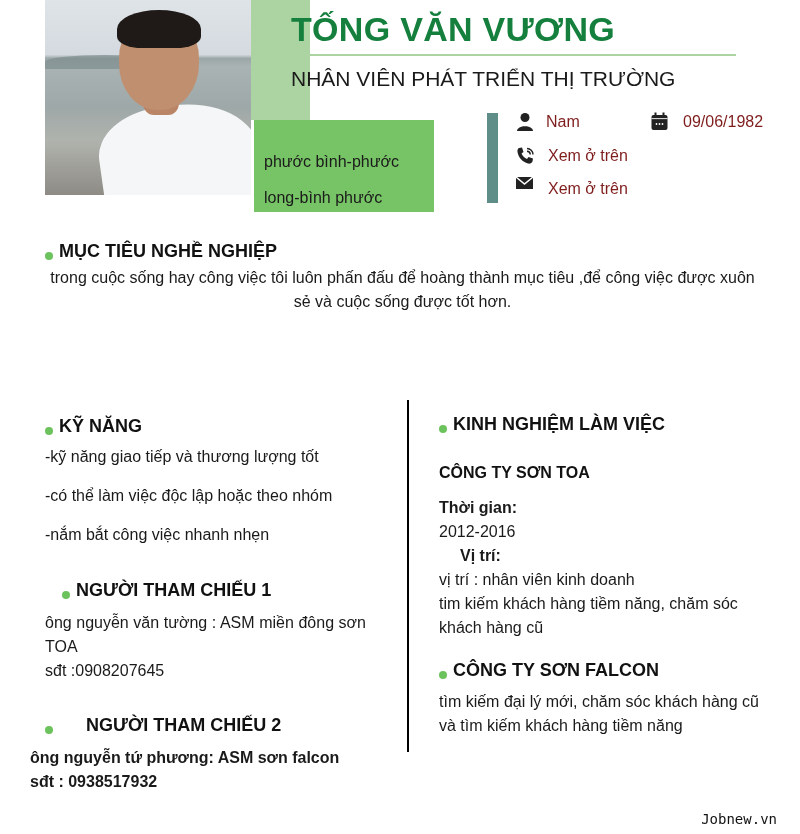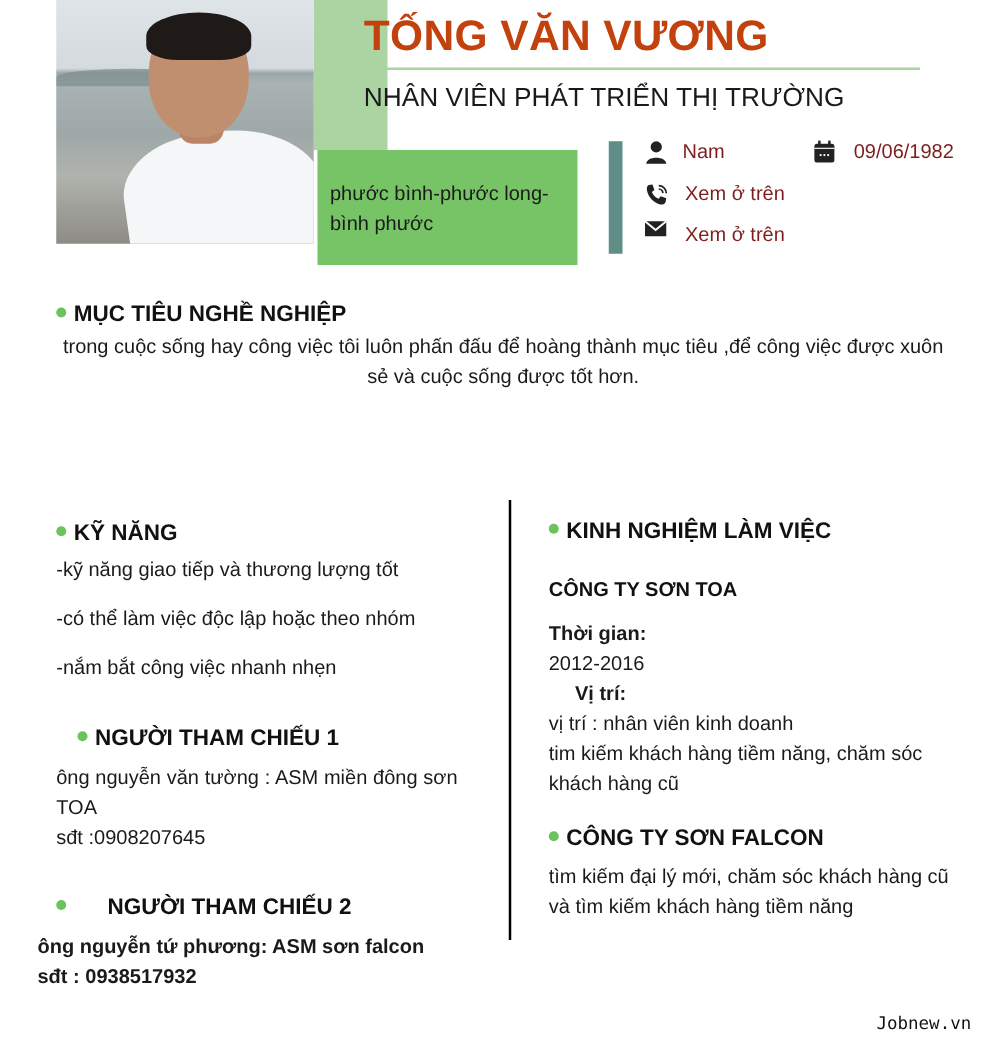--- a/index.html
+++ b/index.html
@@ -10,33 +10,33 @@
   
   .green-strip { left:251px; top:0; width:59px; height:120px; background:#acd4a2; }
   .photo { left:45px; top:0; width:206px; height:195px; overflow:hidden;
            background:linear-gradient(180deg,#dfe4e8 0%,#d4dadf 28%,#9aa6a8 30%,#a9b3b3 34%,#9ea8a8 55%,#b0b3ad 72%,#8e8b85 100%); }
   .photo .hill { position:absolute; left:0; top:55px; width:120px; height:14px; background:#7f8d8f; border-radius:50% 50% 0 0; opacity:.7; }
   .photo .shirt { position:absolute; left:55px; top:105px; width:160px; height:110px; background:#f5f6f7; border-radius:40% 50% 0 0; transform:rotate(-8deg); }
   .photo .neck { position:absolute; left:98px; top:75px; width:36px; height:40px; background:#b98566; border-radius:30%; }
   .photo .head { position:absolute; left:74px; top:14px; width:80px; height:96px; background:#c08f70; border-radius:46% 46% 48% 48%; }
   .photo .hair { position:absolute; left:72px; top:10px; width:84px; height:38px; background:#1f1a17; border-radius:50% 50% 30% 30%; }
 
-  .name { left:291px; top:10px; font-size:34px; font-weight:bold; color:#c2410c; letter-spacing:0.3px; white-space:nowrap; }
+  .name { left:291px; top:10px; font-size:34px; font-weight:bold; color:#15803d; letter-spacing:0.3px; white-space:nowrap; }
   .name-rule { left:291px; top:54px; width:445px; height:2px; background:#acd4a2; }
   .job-title { left:291px; top:67px; font-size:21px; color:#1a1a1a; white-space:nowrap; }
 
-  .address-box { left:254px; top:120px; width:208px; height:92px; background:#77c466; box-sizing:border-box;
-                 padding:24px 10px 4px 10px; font-size:16px; line-height:24px; color:#1a1a1a; }
+  .address-box { left:254px; top:120px; width:180px; height:92px; background:#77c466; box-sizing:border-box;
+                 padding:24px 10px 4px 10px; font-size:16px; line-height:36px; color:#1a1a1a; }
 
   .contact-bar { left:487px; top:113px; width:11px; height:90px; background:#5f8d88; }
   .contact-item { display:flex; align-items:center; font-size:16px; color:#7f1d1d; white-space:nowrap;justify-content:center; }
   .contact-item svg { flex:none; }
 
   
-  .sec-title { display:flex; align-items:center; font-weight:bold; color:#111; white-space:nowrap; }
+  .sec-title { display:flex; align-items:flex-end; font-weight:bold; color:#111; white-space:nowrap; }
   .dot { width:8px; height:8px; border-radius:50%; background:#6cc25d; margin-right:6px; flex:none; position:relative; top:-2px; }
   .body-text { font-size:16px; line-height:24px; color:#1a1a1a; }
 
   .divider { left:407px; top:400px; width:2px; height:352px; background:#000; }
 
   .watermark { right:23px; top:811px; font-family:"DejaVu Sans Mono", monospace; font-size:14px; color:#111; }
 </style>
 </head>
 <body>
 

